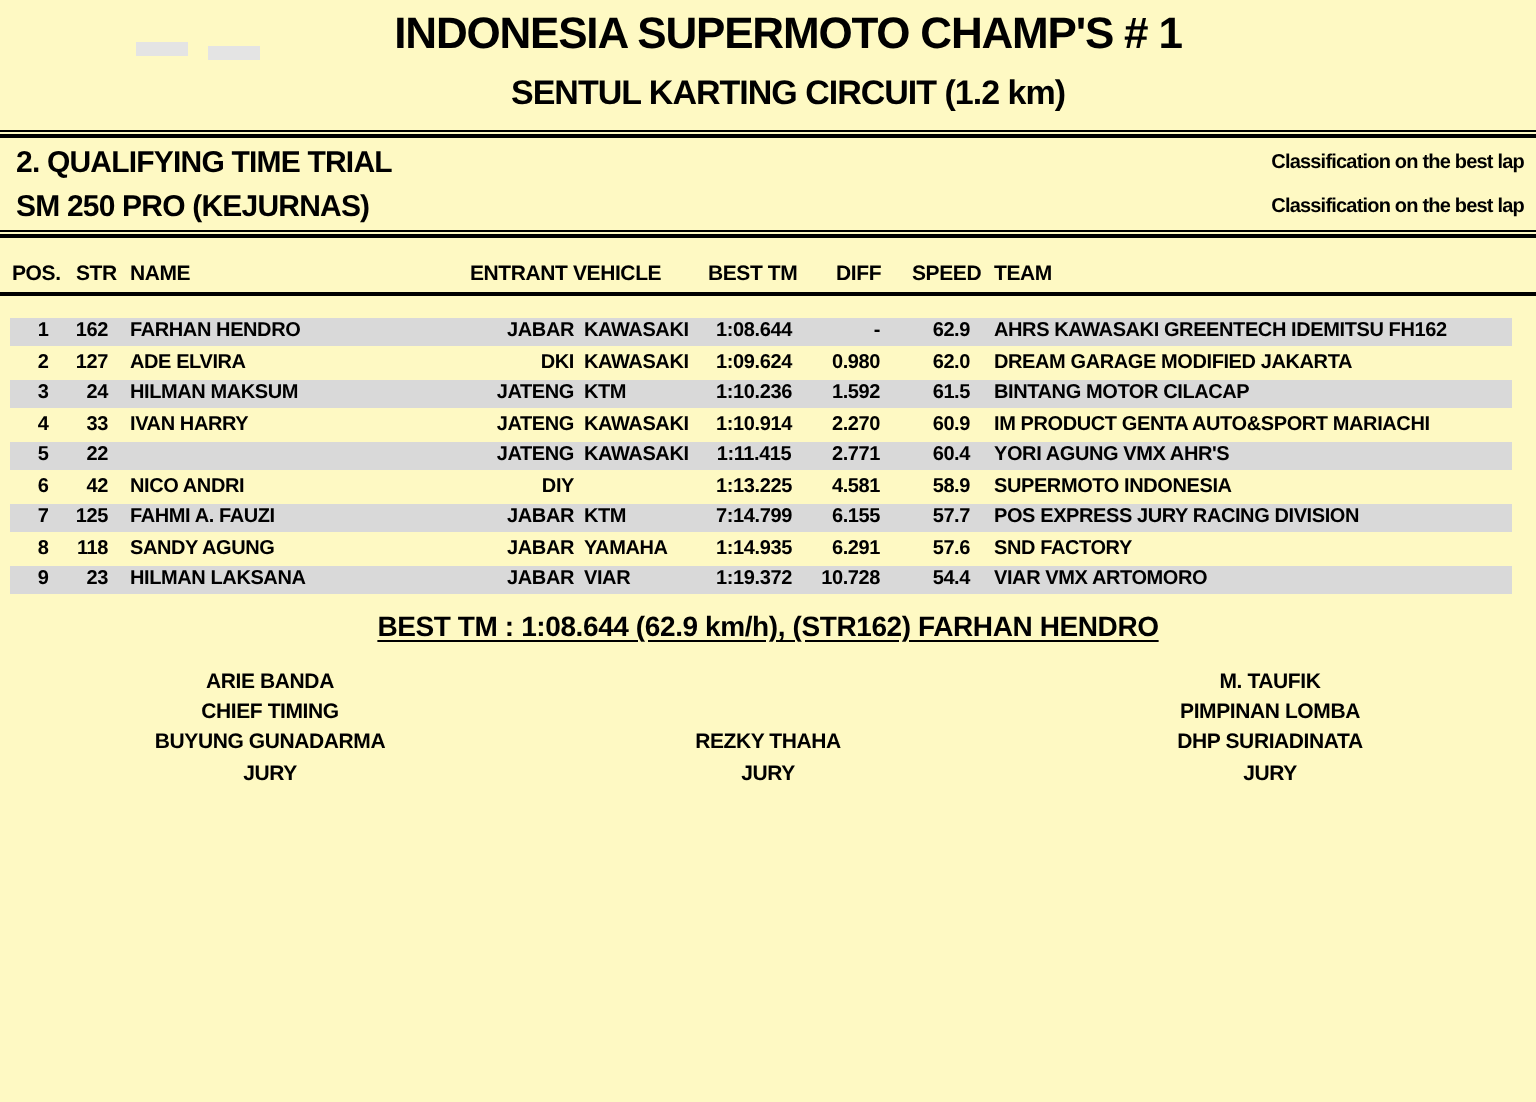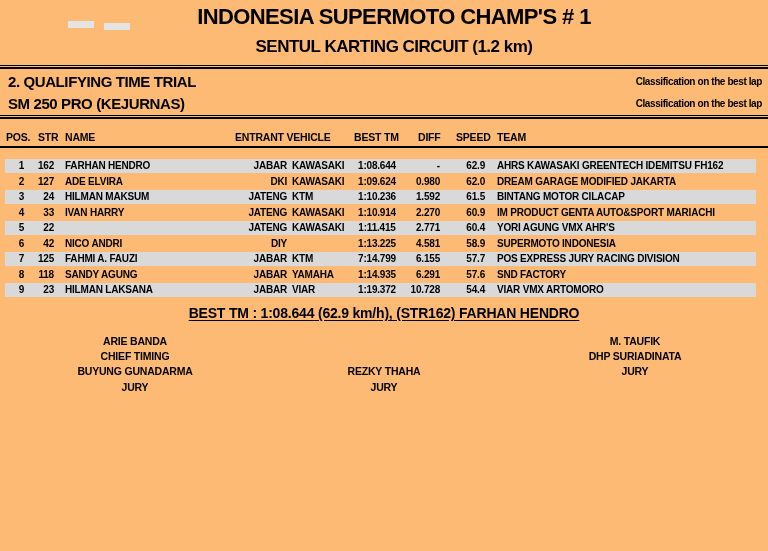--- a/index.html
+++ b/index.html
@@ -4,21 +4,21 @@
 <style>
   html, body { margin: 0; padding: 0; }
   body {
     width: 768px; height: 551px;
     background: #ffffff;
     font-family: "Liberation Sans", sans-serif;
     font-weight: bold;
     color: #000;
     overflow: hidden;
   }
-  .sheet { position: relative; width: 768px; height: 551px; background: #fdba74; letter-spacing: -0.2px; }
+  .sheet { position: relative; width: 768px; height: 551px; background: #fef9c3; letter-spacing: -0.2px; }
 
   
   .artifact { position: absolute; background: #e4e4e4; }
   .artifact.a1 { left: 68px; top: 21px; width: 26px; height: 7px; }
   .artifact.a2 { left: 104px; top: 23px; width: 26px; height: 7px; }
 
   .title {
     position: absolute; top: 4px; left: 20px; right: 0;
     text-align: center; font-size: 22px; letter-spacing: -0.6px; white-space: nowrap;
   }
@@ -228,18 +228,19 @@
       <div class="off-line">CHIEF TIMING</div>
       <div class="off-line">BUYUNG GUNADARMA</div>
       <div class="off-line">JURY</div>
     </div>
     <div class="off-col off-center">
       <div class="off-line">REZKY THAHA</div>
       <div class="off-line">JURY</div>
     </div>
     <div class="off-col off-right">
       <div class="off-line">M. TAUFIK</div>
+      <div class="off-line">PIMPINAN LOMBA</div>
       <div class="off-line">DHP SURIADINATA</div>
       <div class="off-line">JURY</div>
     </div>
   </div>
 
 </div>
 
 </body></html>

